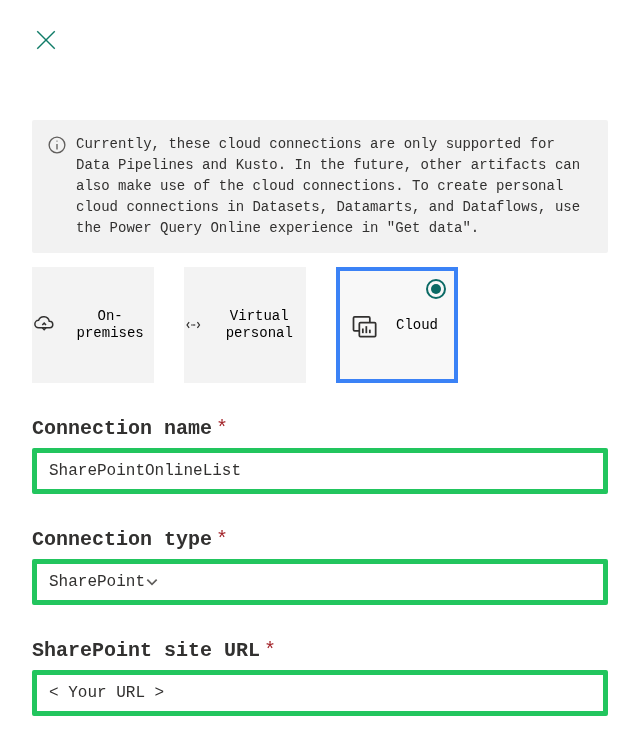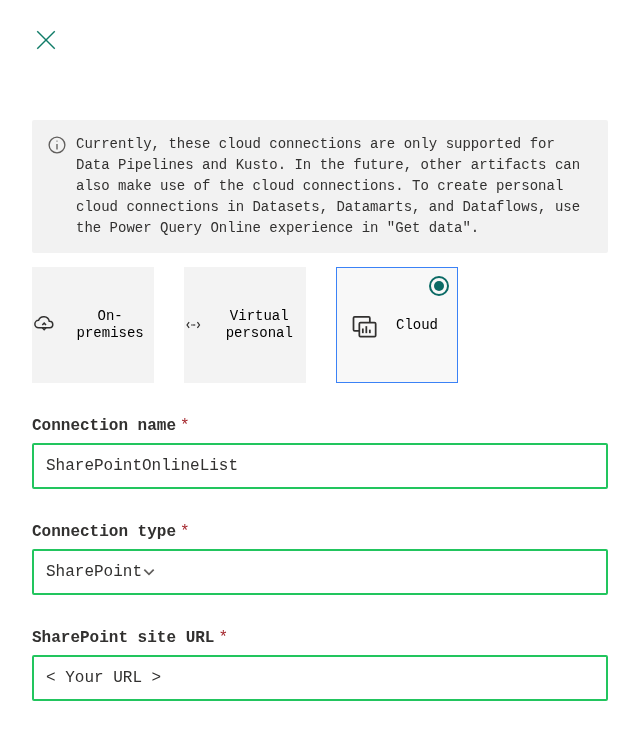--- a/index.html
+++ b/index.html
@@ -72,21 +72,21 @@
       cursor: pointer;
       margin-right: 30px;
       border: 1px solid transparent;
       position: relative;
       color: #000000;
       font-size: 14px;
       text-align: center;
       line-height: 1.2;
     }
     .tile.selected {
-      border: 1px solid #3b82f6;
+      border: 4px solid #3b82f6;
       background: #f8f8f8;
     }
     .tile-indicator {
       position: absolute;
       top: 8px;
       right: 8px;
       width: 20px;
       height: 20px;
       border-radius: 50%;
       border: 2px solid #0b6a65;
@@ -99,30 +99,30 @@
       width: 10px;
       height: 10px;
       background: #0b6a65;
       border-radius: 50%;
     }
     .tile-icon { width: 28px; height: 28px; color: #323130; display:flex; align-items:center; justify-content:center;}
     .tile-icon svg { width: 100%; height: 100%; }
     .tile-label { padding: 0 6px; }
     .field-block { margin-top: 34px; }
     .field-label {
-      font-size: 16px;
+      font-size: 20px;
       font-weight: 600;
       color: #323130;
       margin-bottom: 8px;
     }
     .req { color: #a4262c; margin-left: 4px; font-weight: 400; }
     .text-input, .select-box {
       width: 100%;
       height: 46px;
-      border: 2px solid #22c55e;
+      border: 5px solid #22c55e;
       border-radius: 2px;
       padding: 0 12px;
       font-size: 16px;
       font-family: inherit;
       color: #323130;
       background: #fff;
     }
     .select-box {
       display: flex;
       align-items: center;

